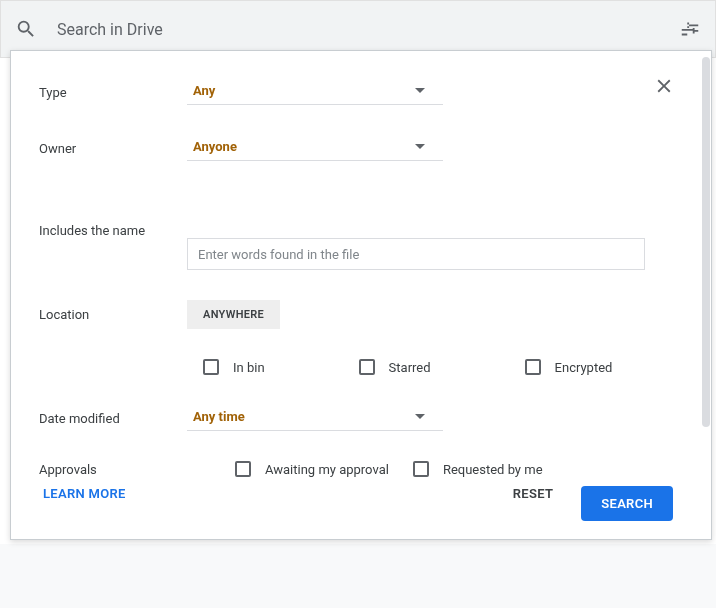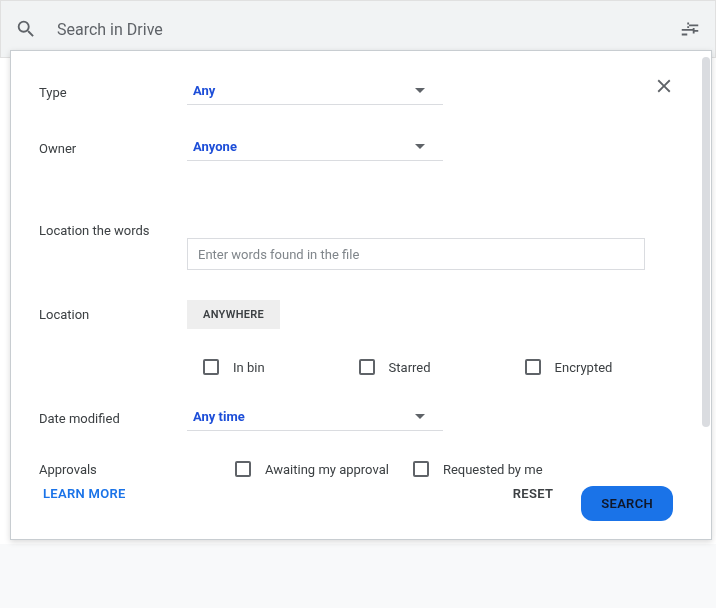--- a/index.html
+++ b/index.html
@@ -44,21 +44,21 @@
   .row { display: flex; align-items: center; margin-bottom: 30px; }
   .row-label { width: 148px; font-size: 13px; color: #3c4043; }
   .row-ctrl { flex: 1; }
 
   .dropdown {
     width: 256px;
     border-bottom: 1px solid #dadce0;
     padding: 4px 4px 6px 6px;
     display: flex; align-items: center; justify-content: space-between;
     cursor: pointer;
-    font-size: 14px; color: #1d4ed8; font-weight: 600;
+    font-size: 14px; color: #a16207; font-weight: 600;
   }
   .dropdown .ddl-value { font-weight: 700; font-size: 13px; }
   .dropdown .caret { width: 0; height: 0; border-left: 5px solid transparent; border-right: 5px solid transparent; border-top: 5px solid #5f6368; margin-right: 14px; }
 
   .text-input {
     width: 458px; height: 32px;
     border: 1px solid #dadce0;
     font-size: 13px; color: #3c4043;
     padding: 8px 10px; outline: none; margin-top: 47px;
   }
@@ -79,22 +79,22 @@
   .chk-label { font-size: 13px; color: #3c4043; }
 
   .footer {
     position: absolute; left: 32px; right: 28px; bottom: 18px;
     display: flex; align-items: flex-start;
   }
   .learn-more { color: #1a73e8; font-size: 13px; font-weight: 600; letter-spacing: 0.3px; cursor: pointer; }
   .footer-spacer { flex: 1; }
   .reset-btn { color: #3c4043; font-size: 13px; font-weight: 600; letter-spacing: 0.3px; margin-right: 28px; cursor: pointer; }
   .search-btn {
-    background: #1a73e8; color: #0f172a; font-size: 13px; font-weight: 600;
-    letter-spacing: 0.3px; padding: 10px 20px; border-radius: 12px; cursor: pointer;
+    background: #1a73e8; color: #ffffff; font-size: 13px; font-weight: 600;
+    letter-spacing: 0.3px; padding: 10px 20px; border-radius: 4px; cursor: pointer;
   }
 
   .scrollbar-track {
     width: 10px; background: transparent;
   }
   .scrollbar-thumb {
     width: 8px; background: #dadce0; border-radius: 4px;
     height: 370px; margin-top: 6px; margin-left: 1px;
   }
 </style>
@@ -140,21 +140,21 @@
         <div class="row-label">Owner</div>
         <div class="row-ctrl">
           <div class="dropdown">
             <span class="ddl-value">Anyone</span>
             <span class="caret"></span>
           </div>
         </div>
       </div>
 
       <div class="row">
-        <div class="row-label">Location the words</div>
+        <div class="row-label">Includes the name</div>
         <div class="row-ctrl">
           <input class="text-input" type="text" placeholder="Enter words found in the file" style="">
         </div>
       </div>
 
 
       <div class="row">
         <div class="row-label">Location</div>
         <div class="row-ctrl">
           <span class="loc-btn">ANYWHERE</span>

